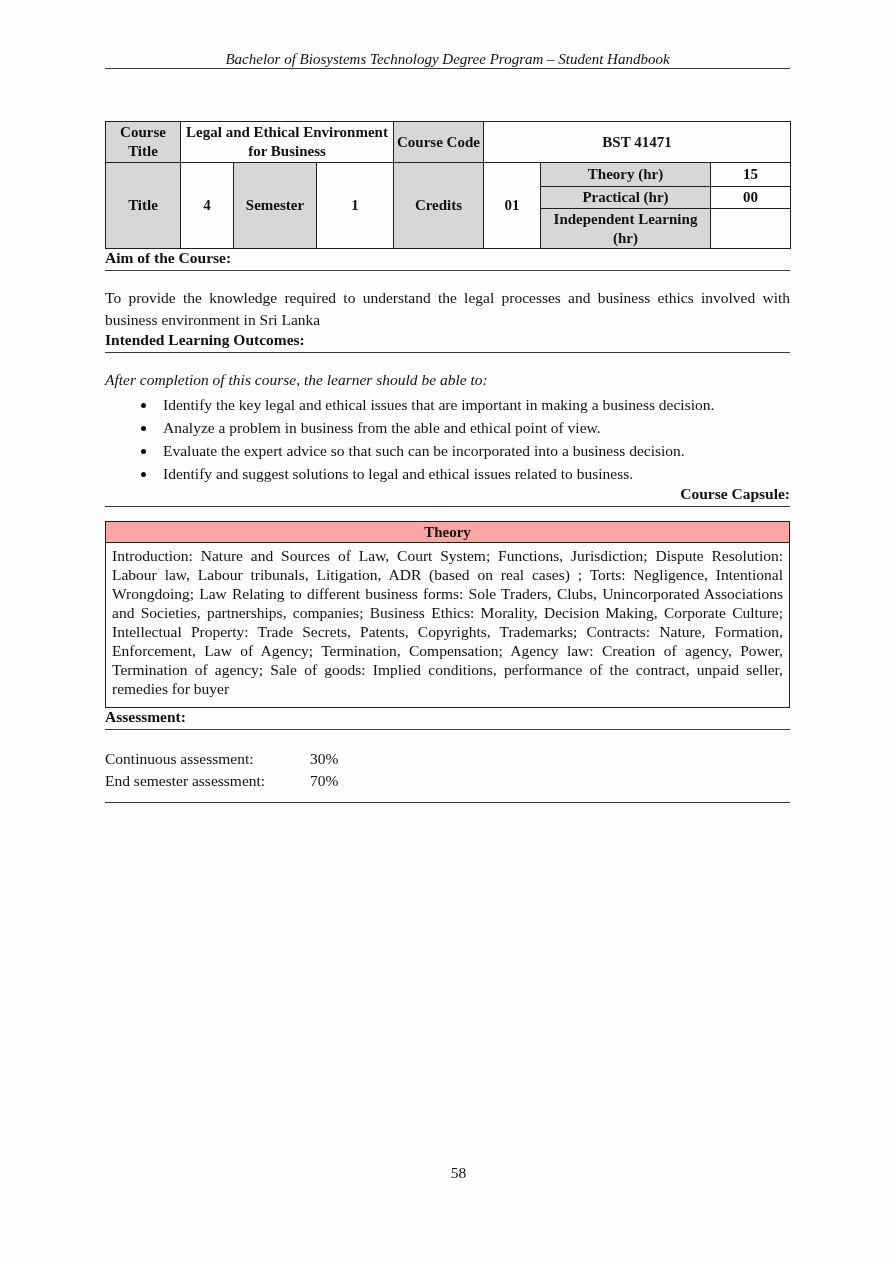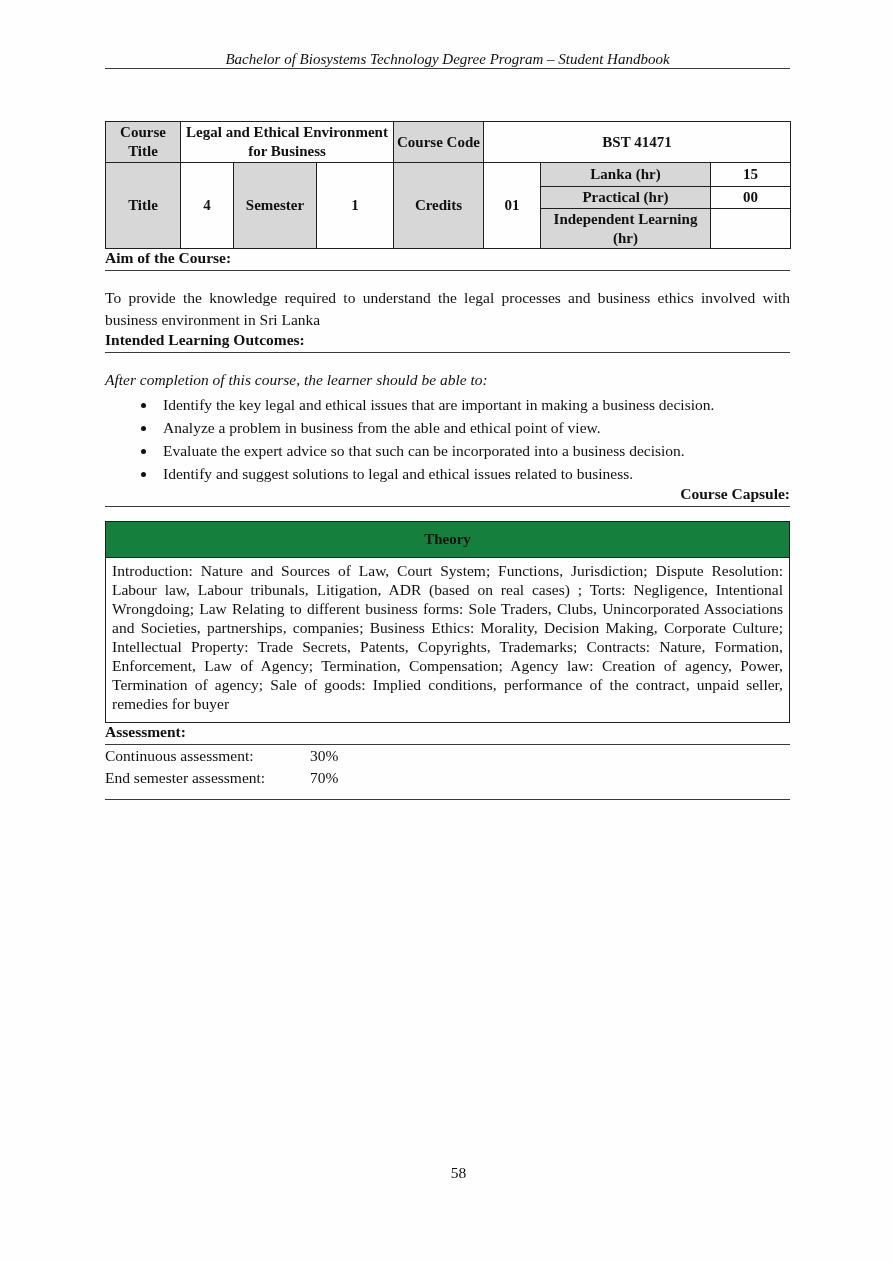--- a/index.html
+++ b/index.html
@@ -77,36 +77,37 @@
 
   table.capsule-table {
     border-collapse: collapse;
     table-layout: fixed;
     width: 685px;
     margin-top: 14px;
     font-size: 15.5px;
   }
   table.capsule-table th {
     border: 1px solid #1f1f1f;
-    background: #15803d;
+    background: #fca5a5;
     font-size: 15px;
     font-weight: bold;
     padding: 1px 2px;
-    height: 36px;
+    height: 21px;
     text-align: center;
   }
   table.capsule-table td {
     border: 1px solid #1f1f1f;
     padding: 3px 6px 9px 6px;
     text-align: justify;
     line-height: 19px;
     vertical-align: top;
   }
 
   .assess-rows {
+    margin-top: 18px;
     font-size: 15.5px;
     line-height: 22px;
   }
   .assess-label { display: inline-block; width: 205px; }
   .end-rule {
     border-bottom: 1px solid #3a3a3a;
     margin-top: 10px;
     height: 0;
   }
   .page-number {
@@ -146,21 +147,21 @@
         <td class="gray">Course Code</td>
         <td colspan="3">BST 41471</td>
       </tr>
       <tr style="height:24px">
         <td class="gray" rowspan="3">Title</td>
         <td rowspan="3">4</td>
         <td class="gray" rowspan="3">Semester</td>
         <td rowspan="3">1</td>
         <td class="gray" rowspan="3">Credits</td>
         <td rowspan="3">01</td>
-        <td class="gray">Lanka (hr)</td>
+        <td class="gray">Theory (hr)</td>
         <td>15</td>
       </tr>
       <tr style="height:21px">
         <td class="gray">Practical (hr)</td>
         <td>00</td>
       </tr>
       <tr style="height:38px">
         <td class="gray">Independent Learning (hr)</td>
         <td></td>
       </tr>

